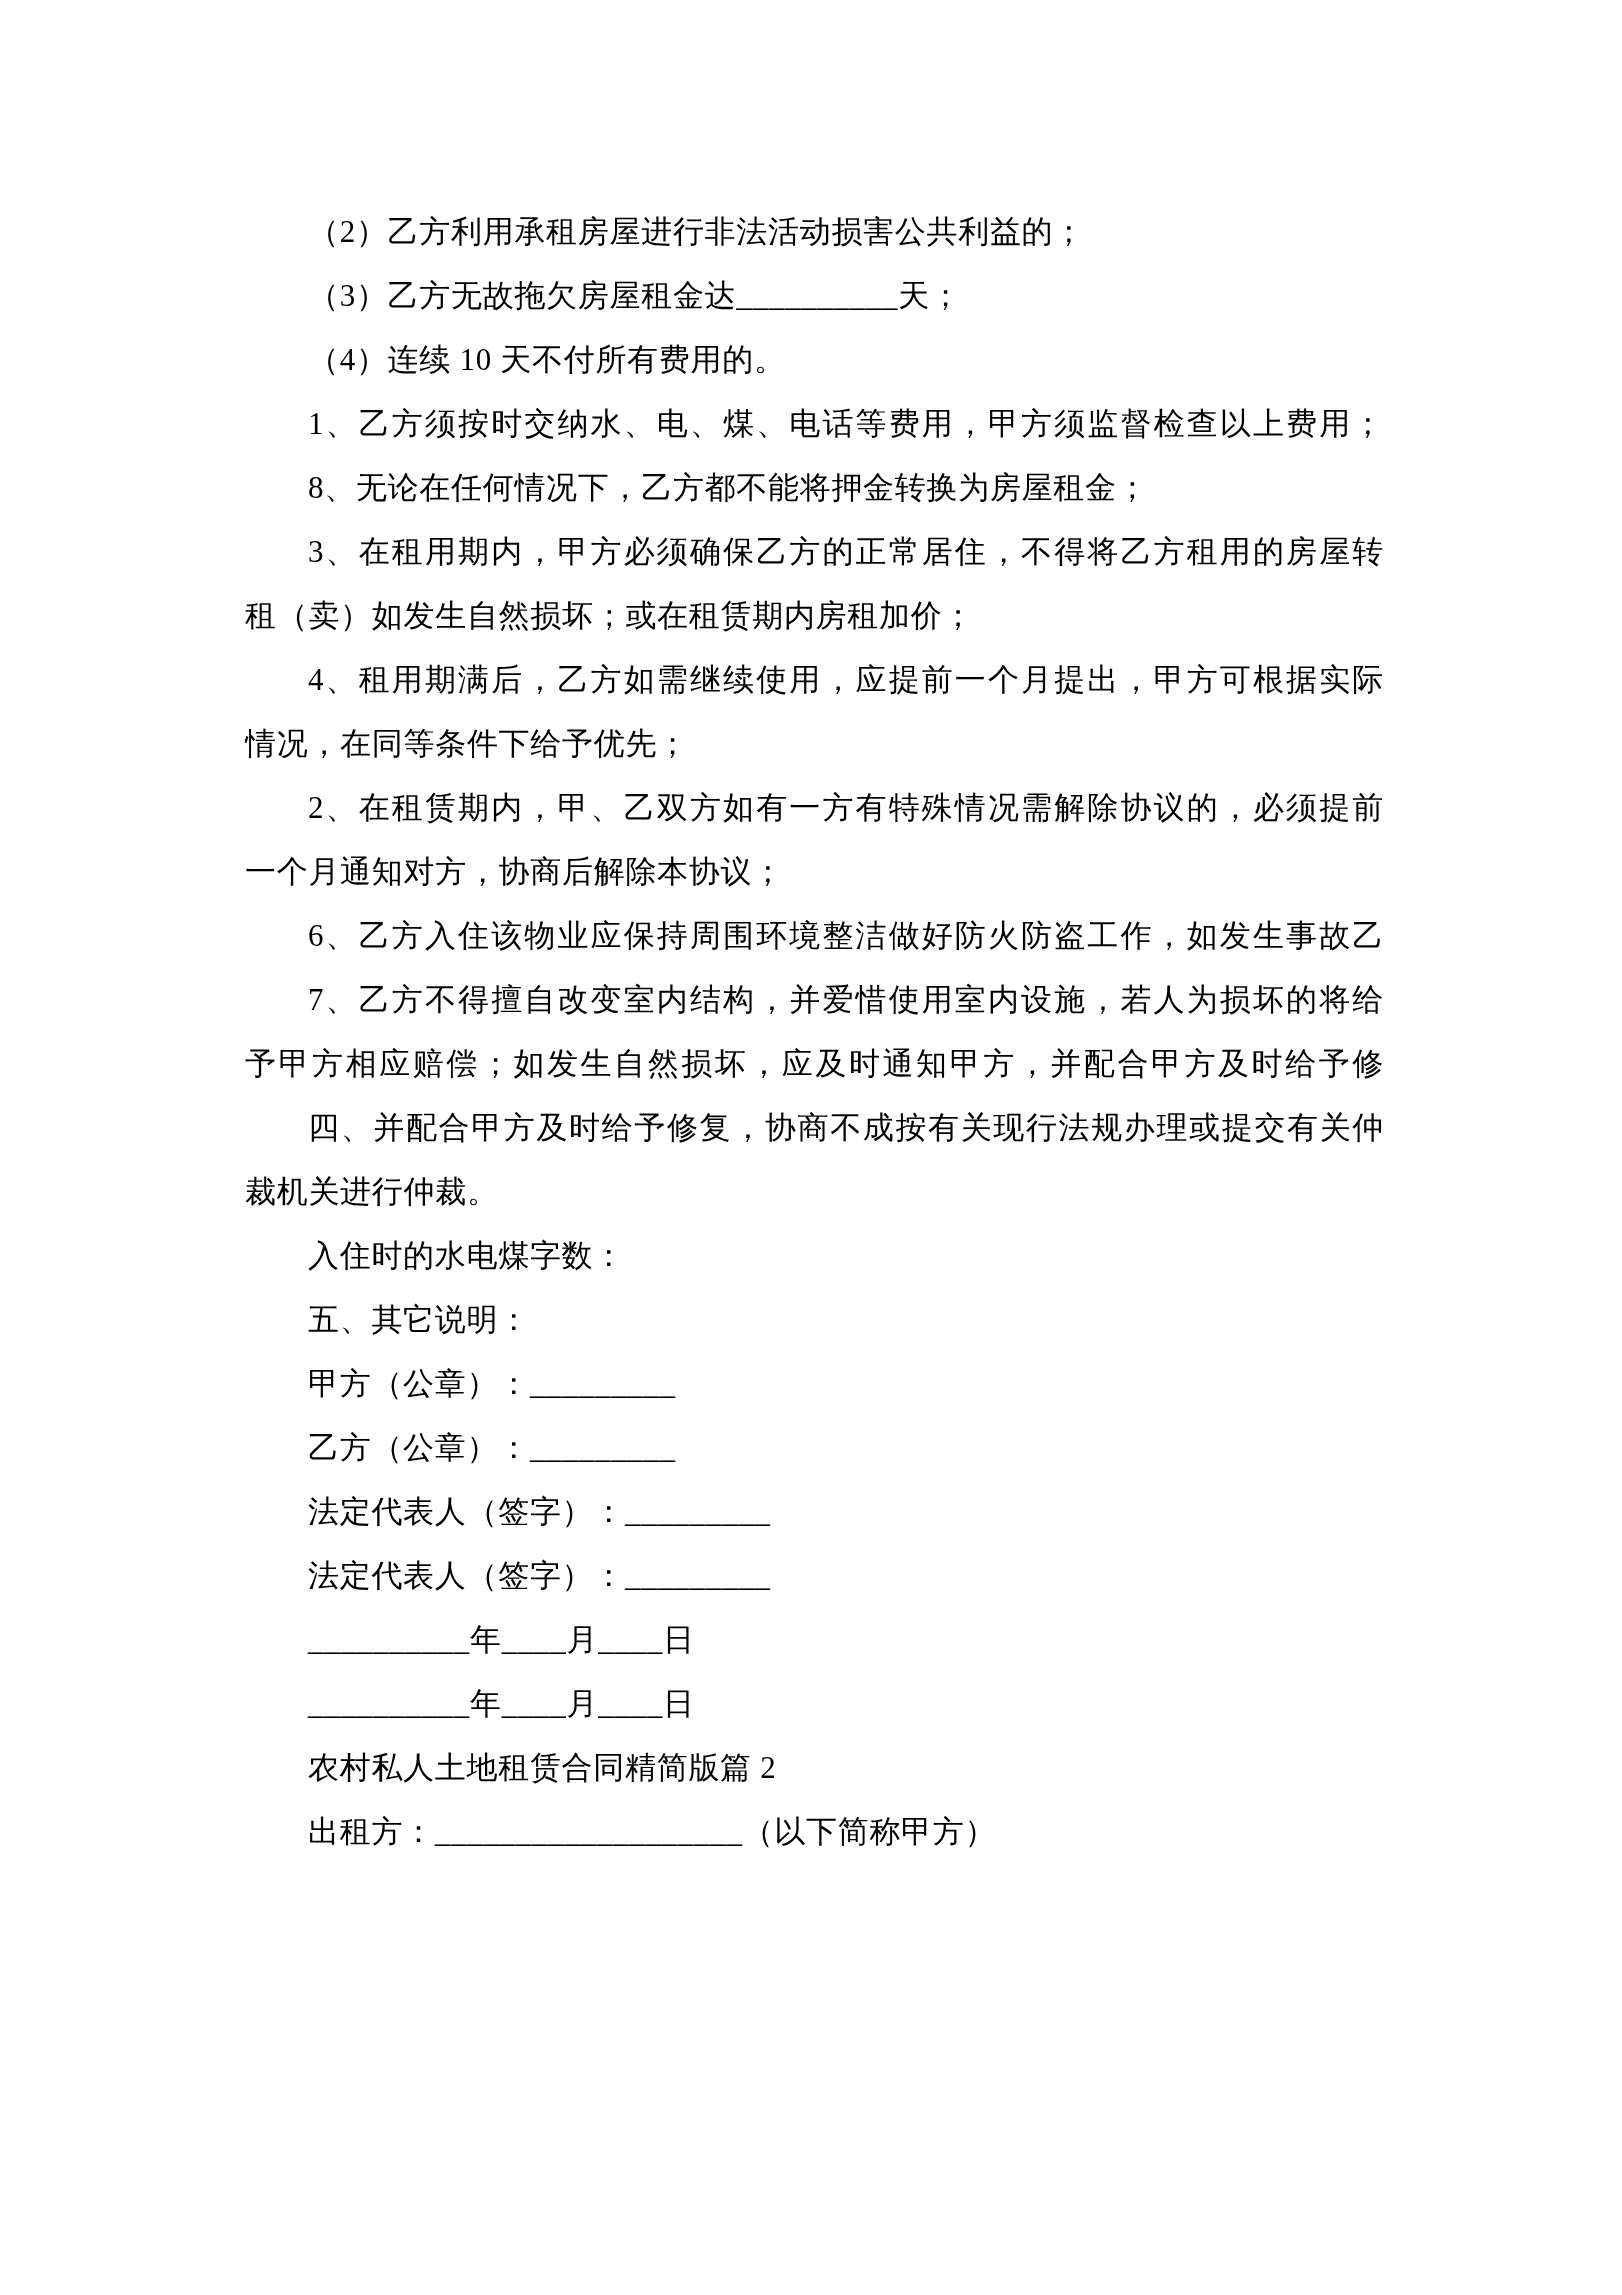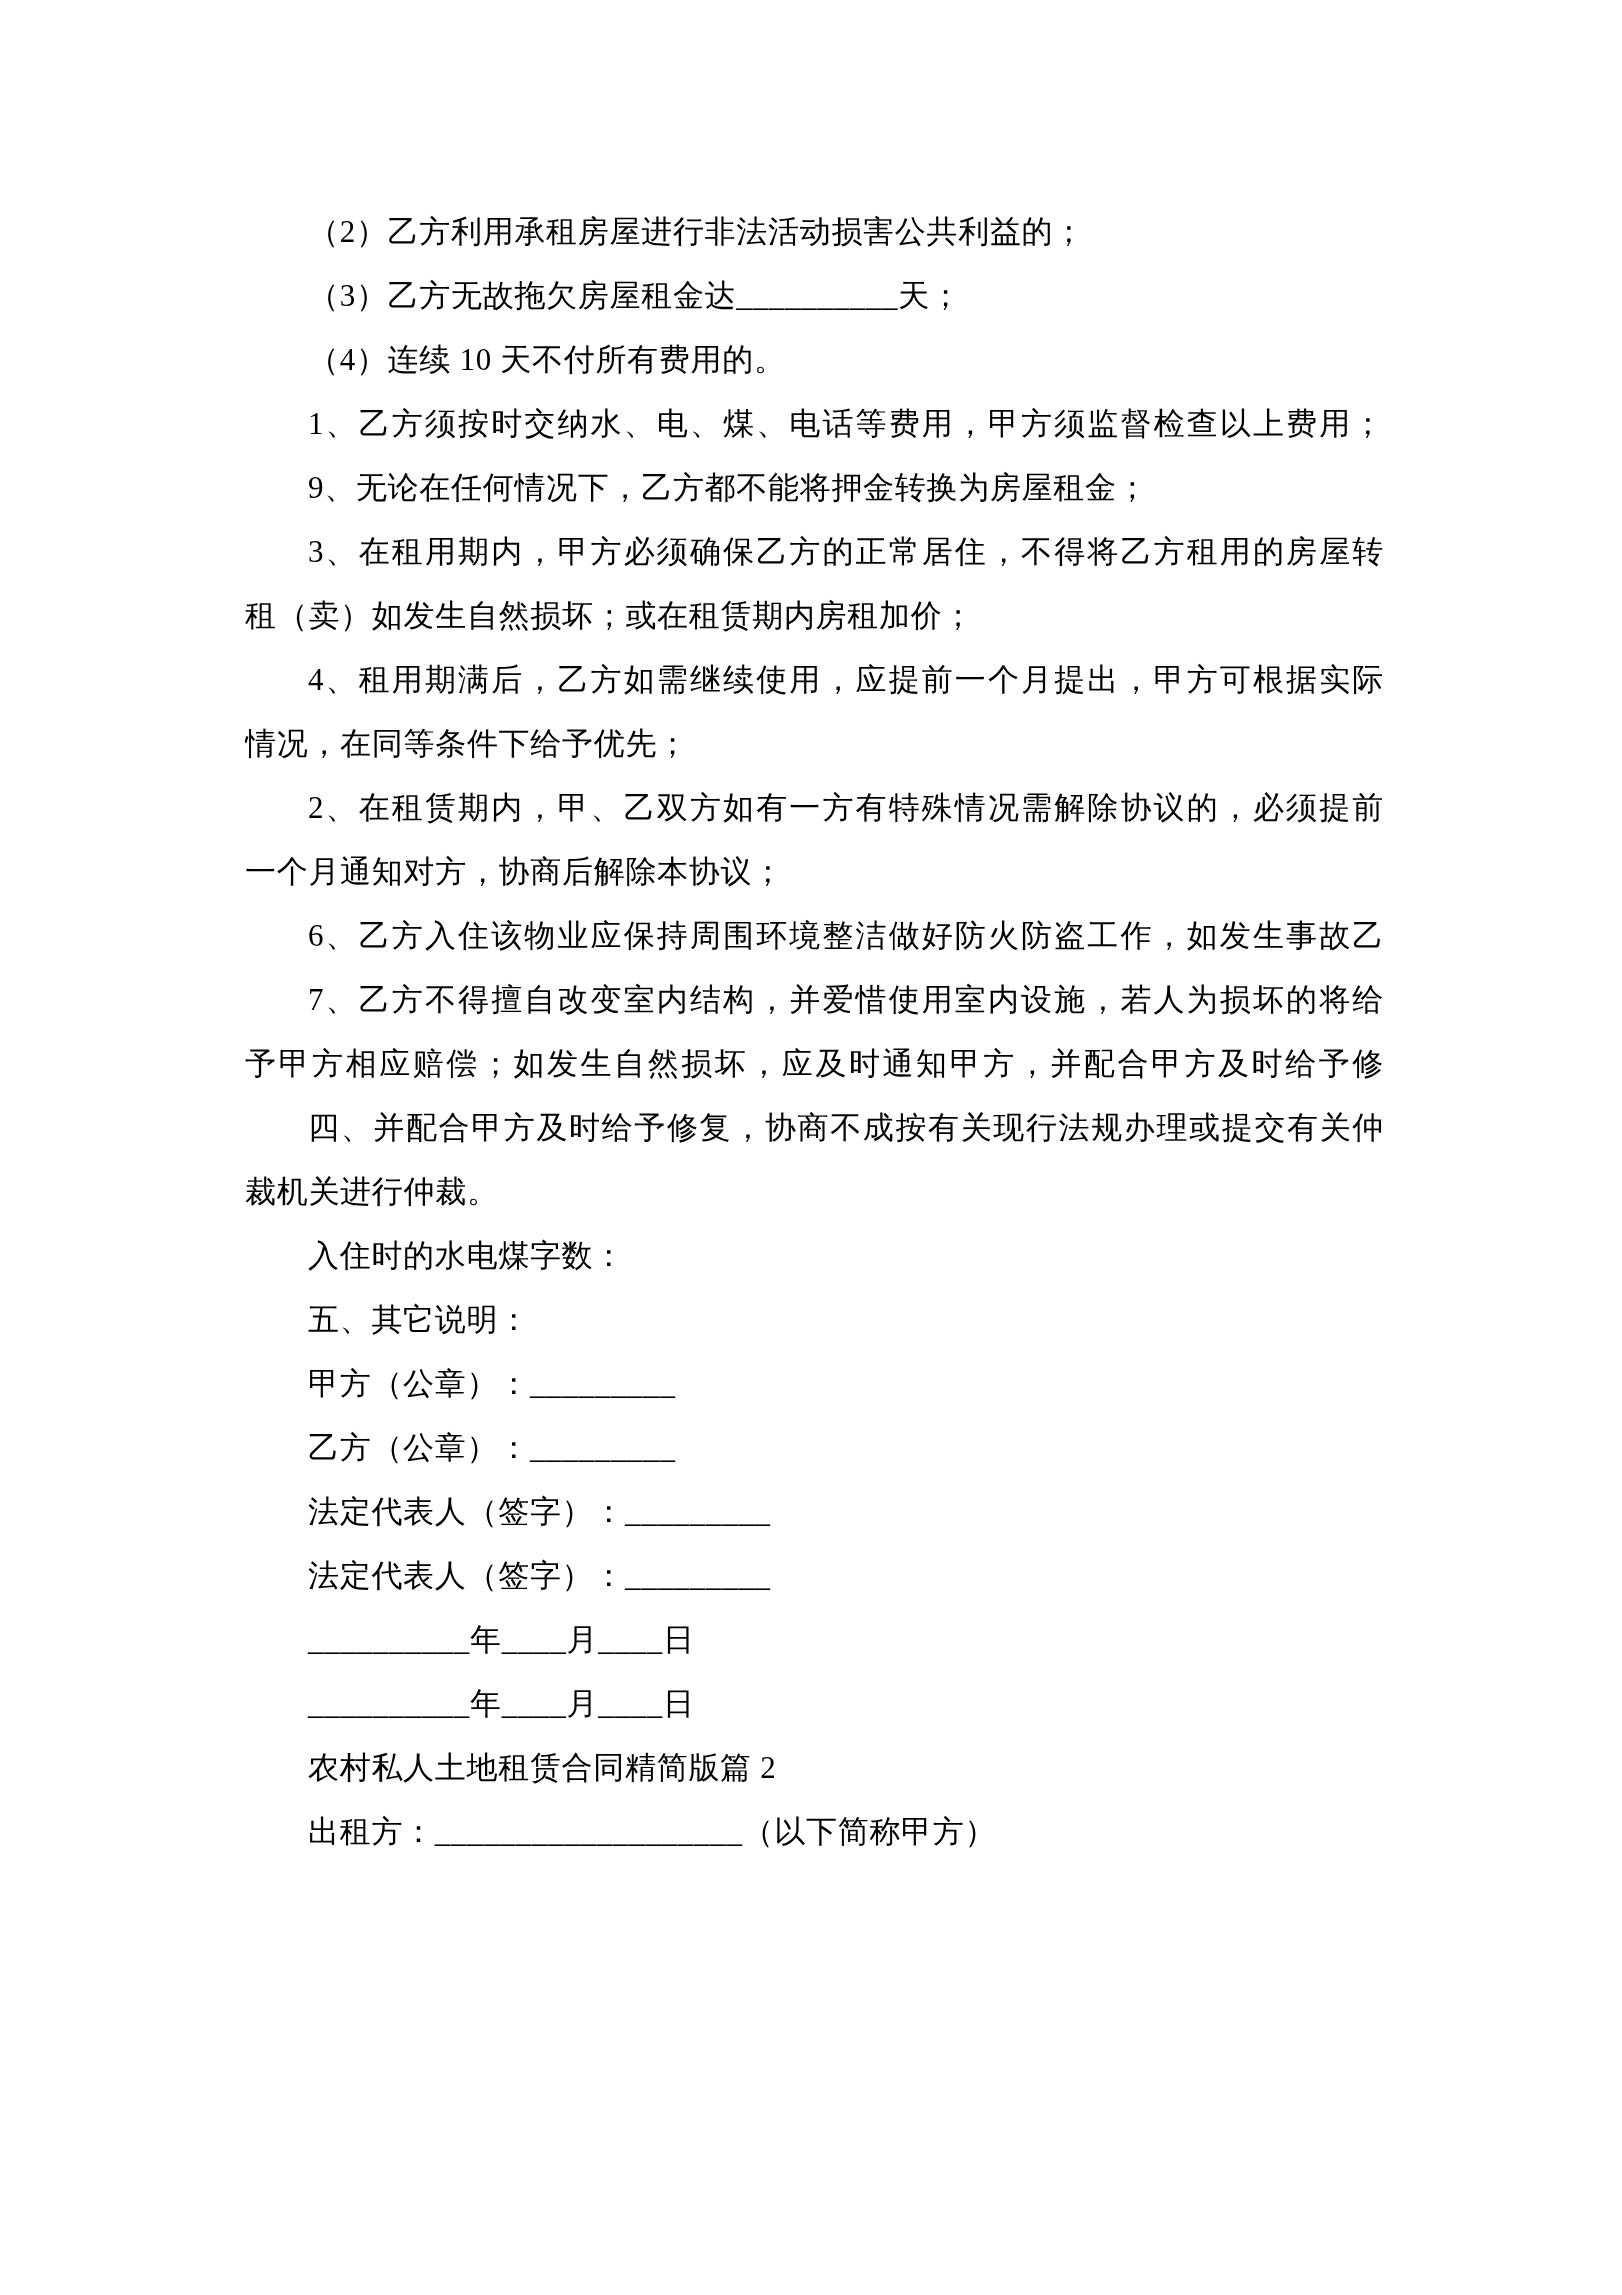--- a/index.html
+++ b/index.html
@@ -40,21 +40,21 @@
 </style>
 </head>
 <body>
 
 <div class="page">
   <div class="text-block">
       <div class="line indent">（2）乙方利用承租房屋进行非法活动损害公共利益的；</div>
       <div class="line indent">（3）乙方无故拖欠房屋租金达__________天；</div>
       <div class="line indent">（4）连续 10 天不付所有费用的。</div>
       <div class="line indent justify">1、乙方须按时交纳水、电、煤、电话等费用，甲方须监督检查以上费用；</div>
-      <div class="line indent">9、无论在任何情况下，乙方都不能将押金转换为房屋租金；</div>
+      <div class="line indent">8、无论在任何情况下，乙方都不能将押金转换为房屋租金；</div>
       <div class="line indent justify">3、在租用期内，甲方必须确保乙方的正常居住，不得将乙方租用的房屋转</div>
       <div class="line">租（卖）如发生自然损坏；或在租赁期内房租加价；</div>
       <div class="line indent justify">4、租用期满后，乙方如需继续使用，应提前一个月提出，甲方可根据实际</div>
       <div class="line">情况，在同等条件下给予优先；</div>
       <div class="line indent justify">2、在租赁期内，甲、乙双方如有一方有特殊情况需解除协议的，必须提前</div>
       <div class="line">一个月通知对方，协商后解除本协议；</div>
       <div class="line indent justify">6、乙方入住该物业应保持周围环境整洁做好防火防盗工作，如发生事故乙</div>
       <div class="line indent justify">7、乙方不得擅自改变室内结构，并爱惜使用室内设施，若人为损坏的将给</div>
       <div class="line justify">予甲方相应赔偿；如发生自然损坏，应及时通知甲方，并配合甲方及时给予修复。</div>
       <div class="line indent justify">四、并配合甲方及时给予修复，协商不成按有关现行法规办理或提交有关仲</div>

